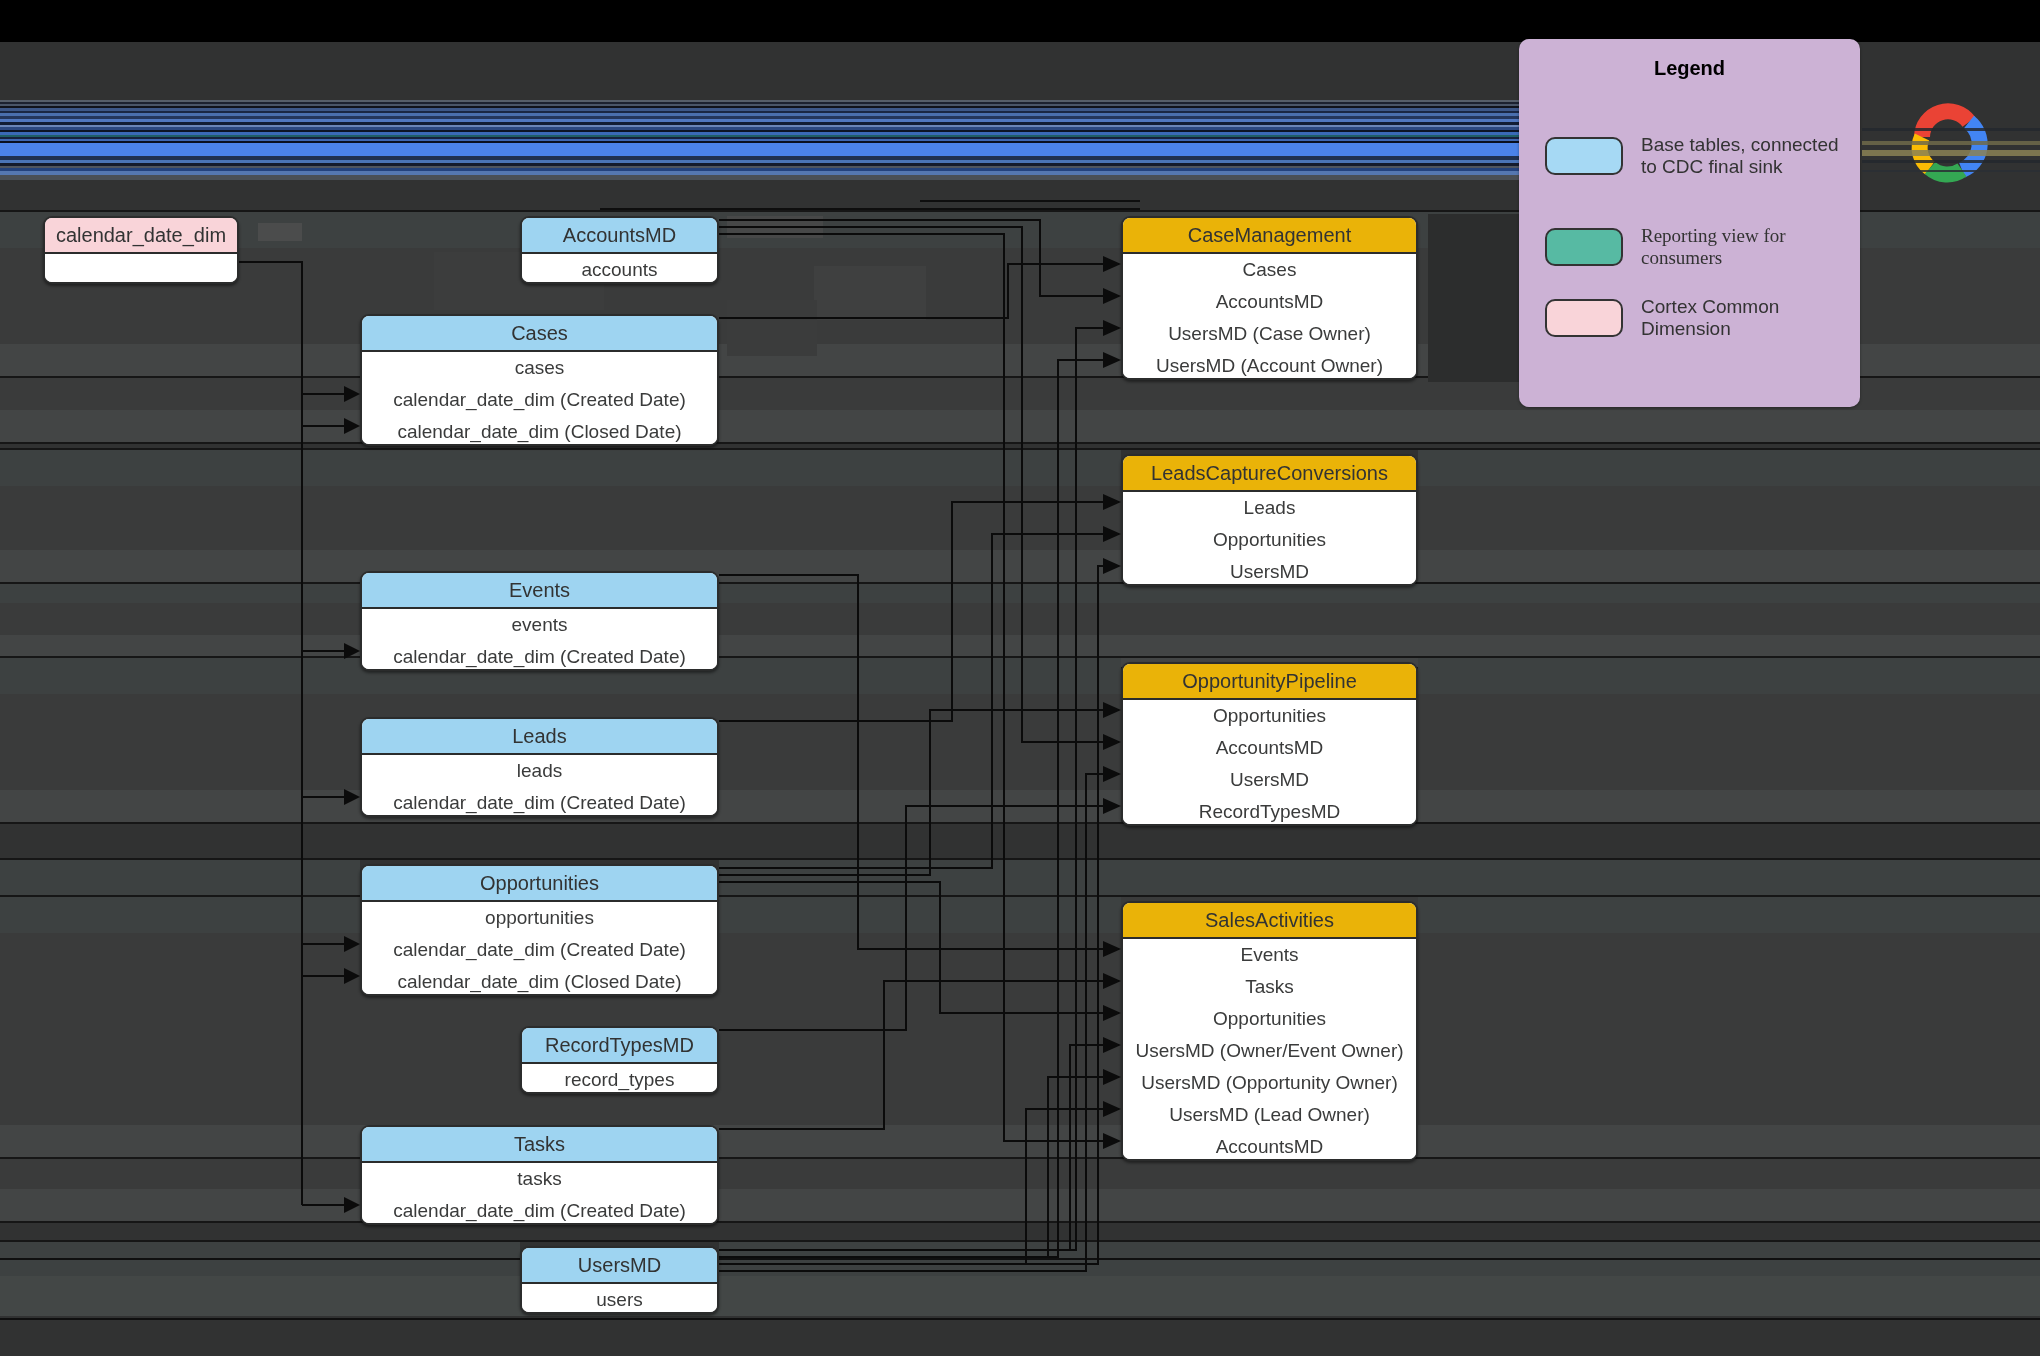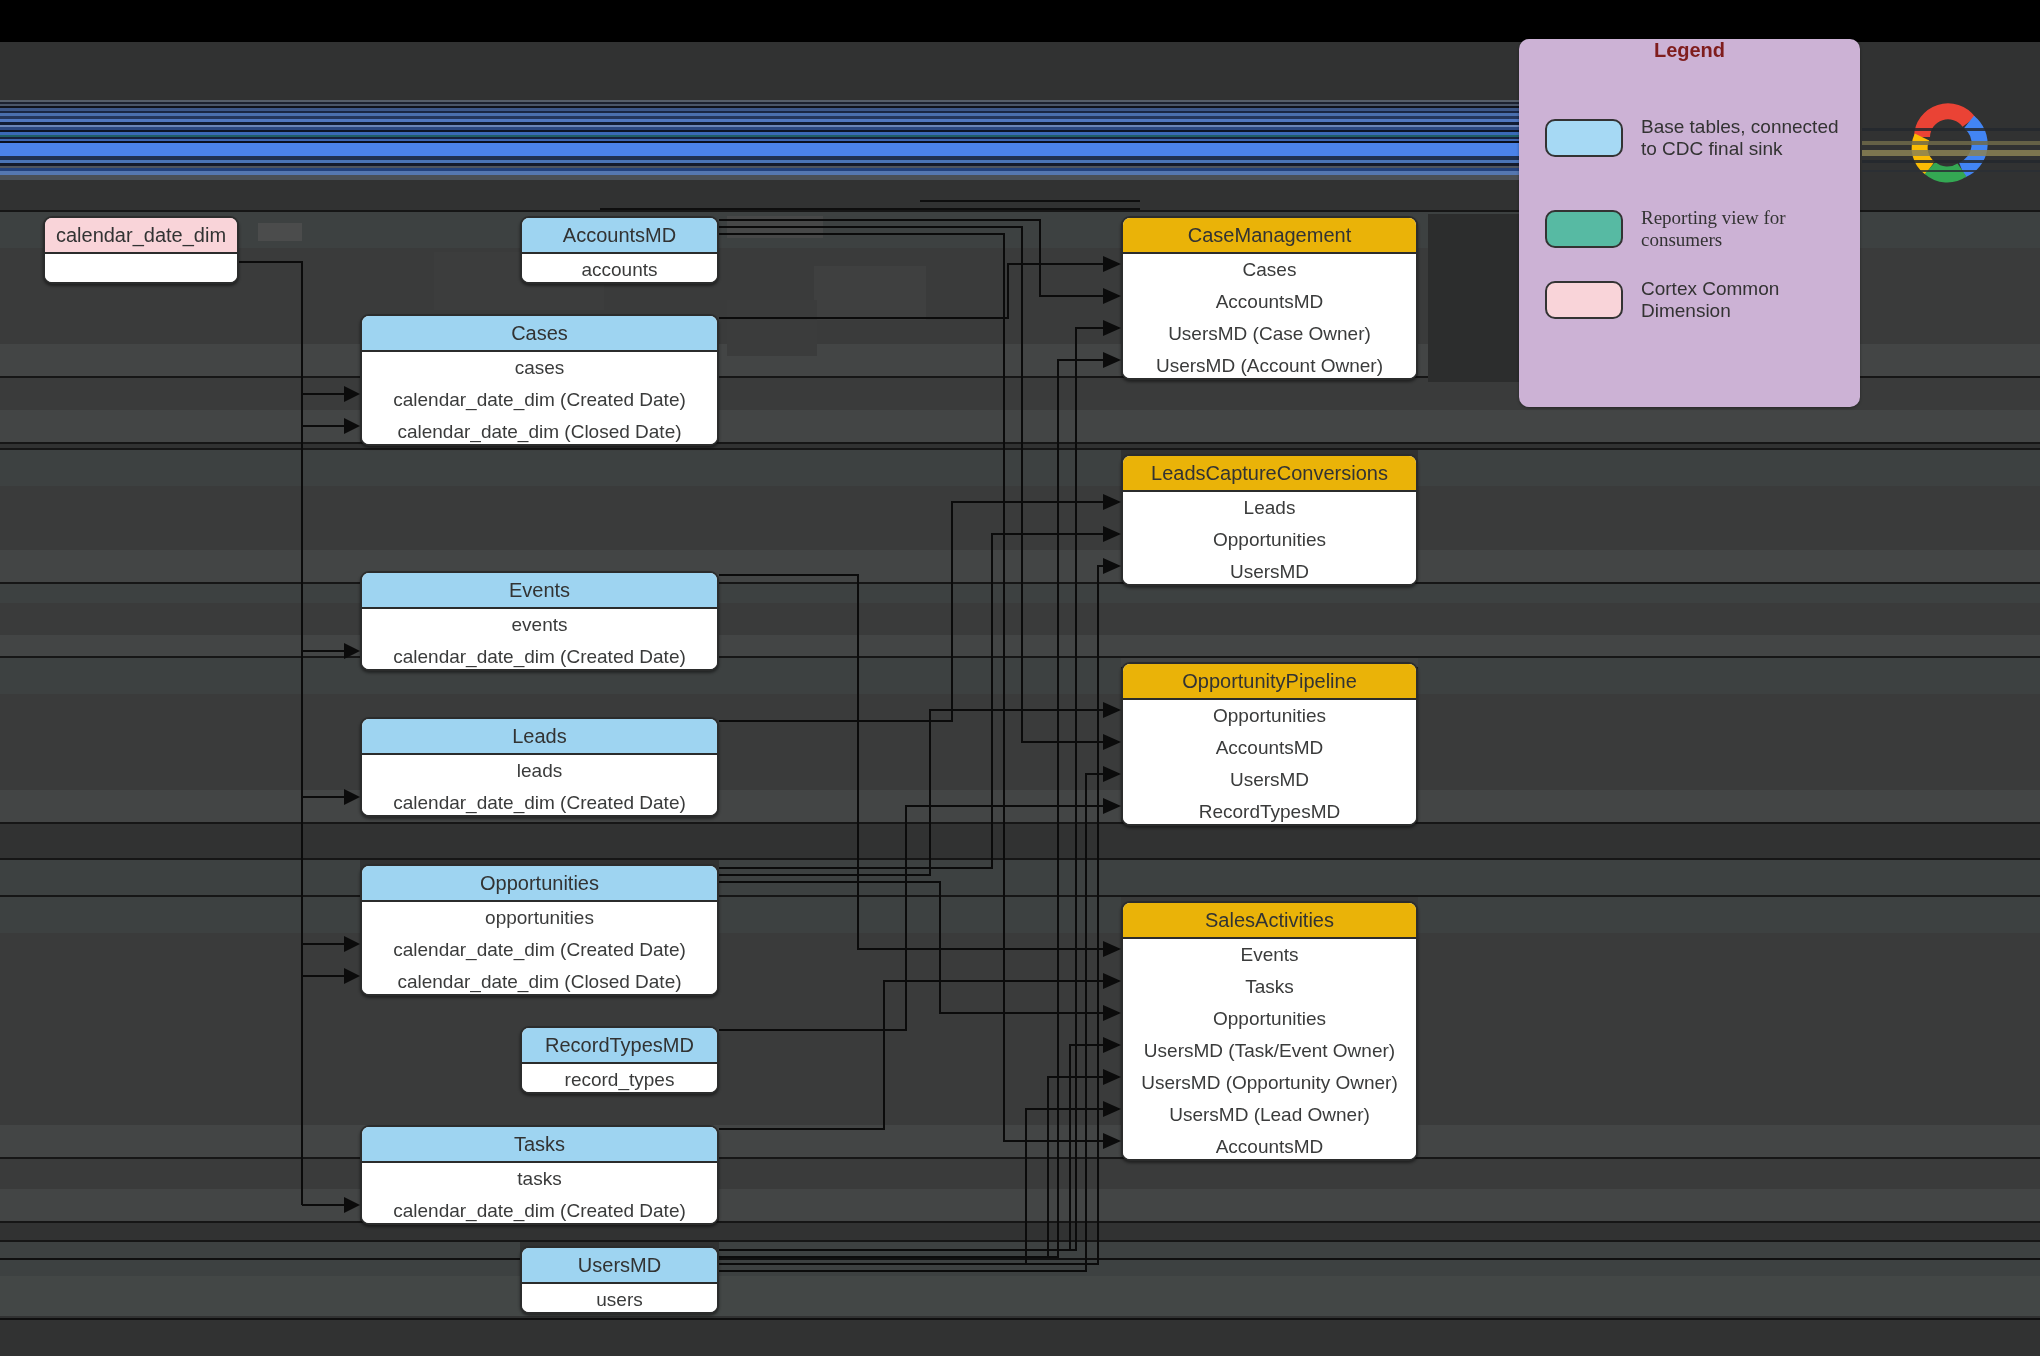--- a/index.html
+++ b/index.html
@@ -35,22 +35,22 @@
   .kind-dimension .entity-header{background:#F9D4D9;}
   .entity-row{
     height:32px;display:flex;align-items:center;justify-content:center;
     font-size:19px;color:#3a3b3b;background:#fff;
   }
   #legend{
     left:1519px;top:39px;width:341px;height:368px;background:#CCB2D5;
     border-radius:10px;box-shadow:0 1px 3px rgba(0,0,0,.35);
   }
   #legend-title{
-    text-align:center;font-weight:bold;font-size:20px;color:#7f1d1d;
-    padding-top:0;height:30px;
+    text-align:center;font-weight:bold;font-size:20px;color:#000000;
+    padding-top:18px;height:30px;
   }
   .legend-row{display:flex;align-items:center;padding-left:26px;}
   .legend-swatch{
     width:78px;height:38px;border:2px solid #333;border-radius:10px;
     flex:0 0 auto;box-sizing:border-box;
   }
   .legend-label{
     margin-left:18px;font-size:19px;color:#333;line-height:1.15;width:200px;
   }
   .echo,.hair,.artifact{position:absolute;pointer-events:none;}
@@ -291,21 +291,21 @@
         <div class="entity-row">Opportunities</div>
         <div class="entity-row">AccountsMD</div>
         <div class="entity-row">UsersMD</div>
         <div class="entity-row">RecordTypesMD</div>
       </div>
       <div class="entity kind-view" style="left: 1121px; top: 897px; width: 297px; height: 260px;">
         <div class="entity-header">SalesActivities</div>
         <div class="entity-row">Events</div>
         <div class="entity-row">Tasks</div>
         <div class="entity-row">Opportunities</div>
-        <div class="entity-row">UsersMD (Task/Event Owner)</div>
+        <div class="entity-row">UsersMD (Owner/Event Owner)</div>
         <div class="entity-row">UsersMD (Opportunity Owner)</div>
         <div class="entity-row">UsersMD (Lead Owner)</div>
         <div class="entity-row">AccountsMD</div>
       </div>
     </div>
 
   <div id="legend" class="abs">
     <div id="legend-title">Legend</div>
     <div id="legend-items">
         <div class="legend-row" style="margin-top: 47px;">

